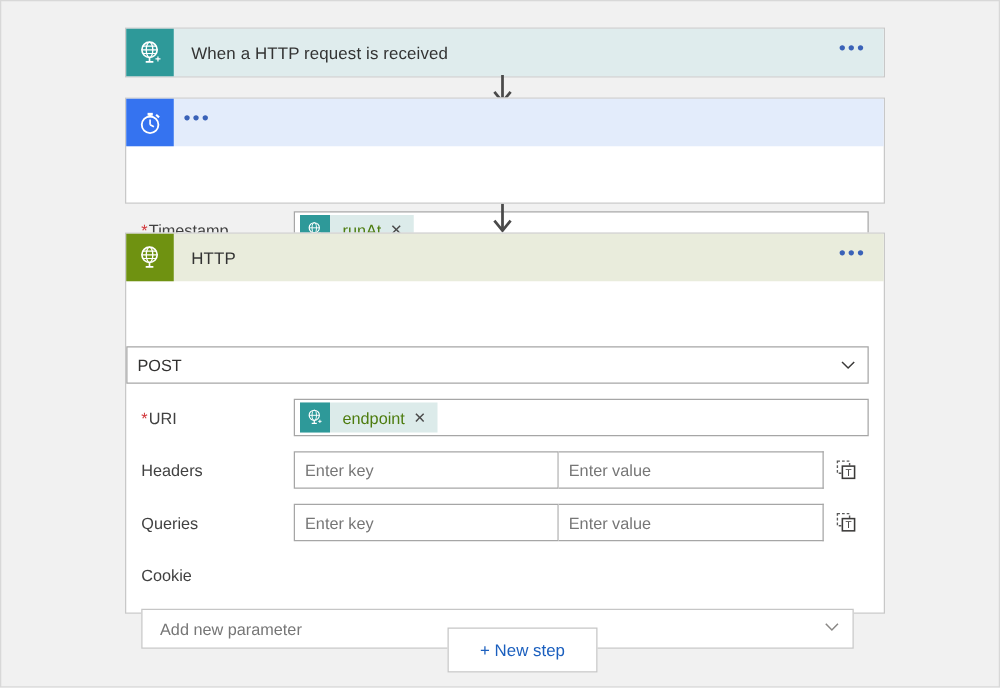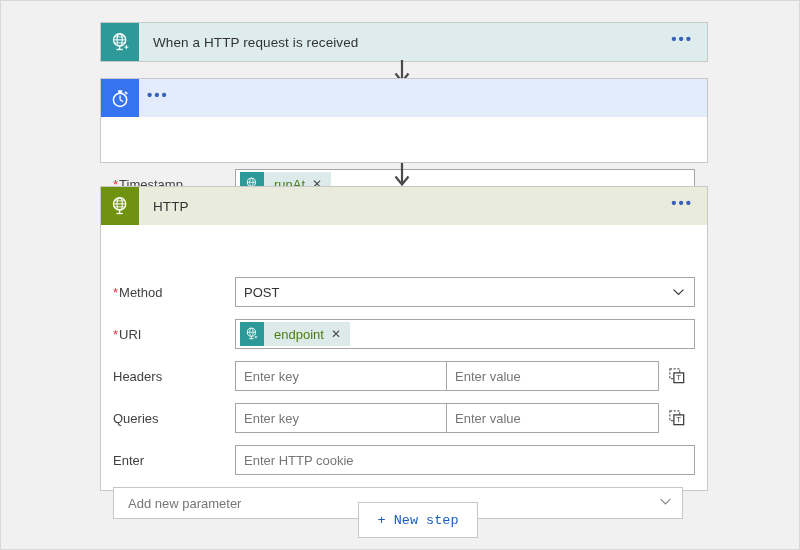--- a/index.html
+++ b/index.html
@@ -209,21 +209,20 @@
     box-sizing: border-box;
     border: 1px solid #c6c6c6;
     background: #ffffff;
     display: flex;
     align-items: center;
     justify-content: center;
     font-size: 13.5px;
     color: #1b5fbe;
     cursor: pointer;
     user-select: none;
-    font-family: Liberation Mono, monospace;
   }
 </style>
 </head>
 <body>
 
 <div id="designer">
   <div class="canvas">
 
     <div class="card" style="left:99px; top:21px; width:608px; height:40px;">
       <div class="card-header hdr-trigger">
@@ -313,21 +312,20 @@
             <line x1="7.5" y1="20" x2="14.5" y2="20" stroke="#ffffff" stroke-width="1.5"></line>
           </svg>
         </div>
         <div class="card-title">HTTP</div>
         <div class="ellipsis-btn">•••</div>
       </div>
 
       <div class="card-body">
 
         <div class="row">
-          <div class="row-label"><span class="req-star">*</span><span>Method</span></div>
           <div class="field dropdown">
             <span>POST</span>
             <span class="chev">
               <svg width="13" height="13" viewBox="0 0 16 16" aria-hidden="true">
                 <polyline points="2,5 8,11 14,5" fill="none" stroke="#3b3a39" stroke-width="1.5"></polyline>
               </svg>
             </span>
           </div>
         </div>
 
@@ -386,24 +384,21 @@
             <svg width="16" height="16" viewBox="0 0 18 18" aria-hidden="true">
               <rect x="1" y="1" width="11" height="11" fill="none" stroke="#5a5a5a" stroke-width="1.3" stroke-dasharray="2.4 1.8"></rect>
               <rect x="5.5" y="5.5" width="11" height="11" fill="#ffffff" stroke="#3b3a39" stroke-width="1.4"></rect>
               <text x="11" y="14" font-family="Liberation Sans, sans-serif" font-size="9" fill="#3b3a39" text-anchor="middle">T</text>
             </svg>
           </div>
         </div>
 
 
         <div class="row">
-          <div class="row-label">Enter</div>
-          <div class="field placeholder-only">
-            <span class="ph">Enter HTTP cookie</span>
-          </div>
+          <div class="row-label">Cookie</div>
         </div>
 
         <div class="add-param">
           <span style="flex:1 1 auto;">Add new parameter</span>
           <span>
             <svg width="13" height="13" viewBox="0 0 16 16" aria-hidden="true">
               <polyline points="2,5 8,11 14,5" fill="none" stroke="#8a8886" stroke-width="1.5"></polyline>
             </svg>
           </span>
         </div>

